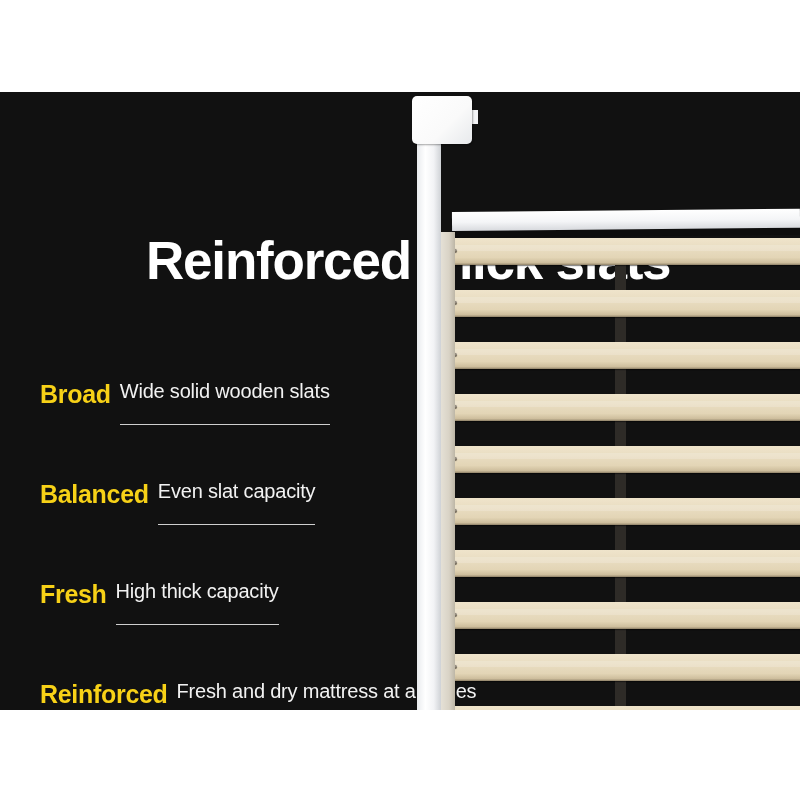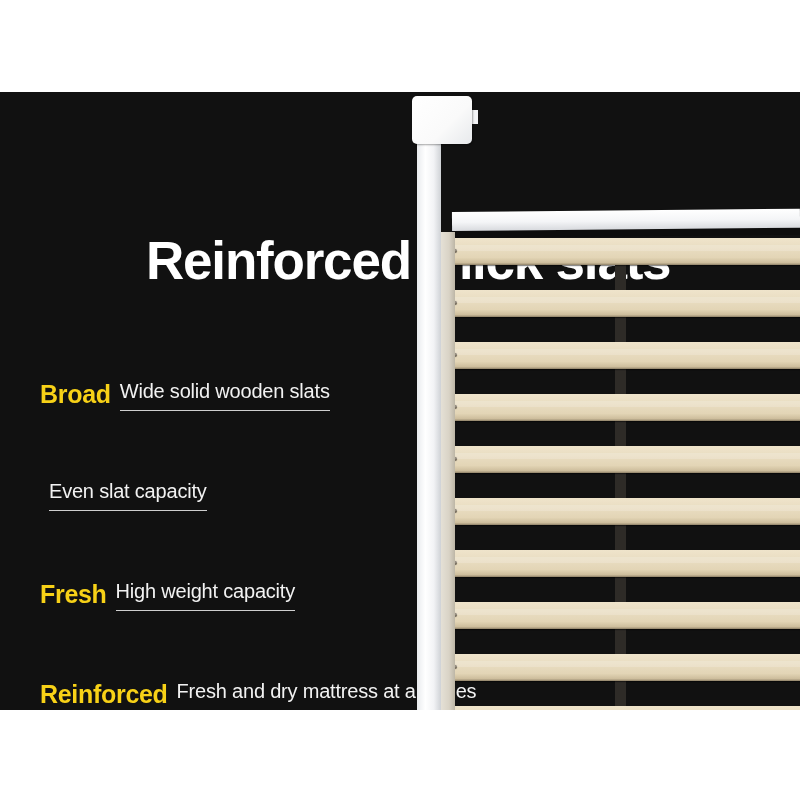--- a/index.html
+++ b/index.html
@@ -55,21 +55,21 @@
   }
   .feature-key {
     color: #f7d117;
     font-size: 25px;
     font-weight: bold;
     letter-spacing: -0.3px;
   }
   .feature-desc-wrap {
     position: relative;
     margin-left: 9px;
-    padding-bottom: 7px;
+    padding-bottom: 21px;
     border-bottom: 1.3px solid #cfcfcf;
   }
   .feature-desc {
     color: #f2f2f2;
     font-size: 20px;
     font-weight: normal;
     letter-spacing: -0.2px;
   }
 
   
@@ -198,29 +198,30 @@
   <div id="features">
 
     <div class="feature-row">
       <span class="feature-key">Broad</span>
       <span class="feature-desc-wrap">
         <span class="feature-desc">Wide solid wooden slats</span>
       </span>
     </div>
 
     <div class="feature-row">
+      <span class="feature-key">Balanced</span>
       <span class="feature-desc-wrap">
         <span class="feature-desc">Even slat capacity</span>
       </span>
     </div>
 
     <div class="feature-row">
       <span class="feature-key">Fresh</span>
       <span class="feature-desc-wrap">
-        <span class="feature-desc">High weight capacity</span>
+        <span class="feature-desc">High thick capacity</span>
       </span>
     </div>
 
     <div class="feature-row">
       <span class="feature-key">Reinforced</span>
       <span class="feature-desc-wrap">
         <span class="feature-desc">Fresh and dry mattress at all times</span>
       </span>
     </div>
 

